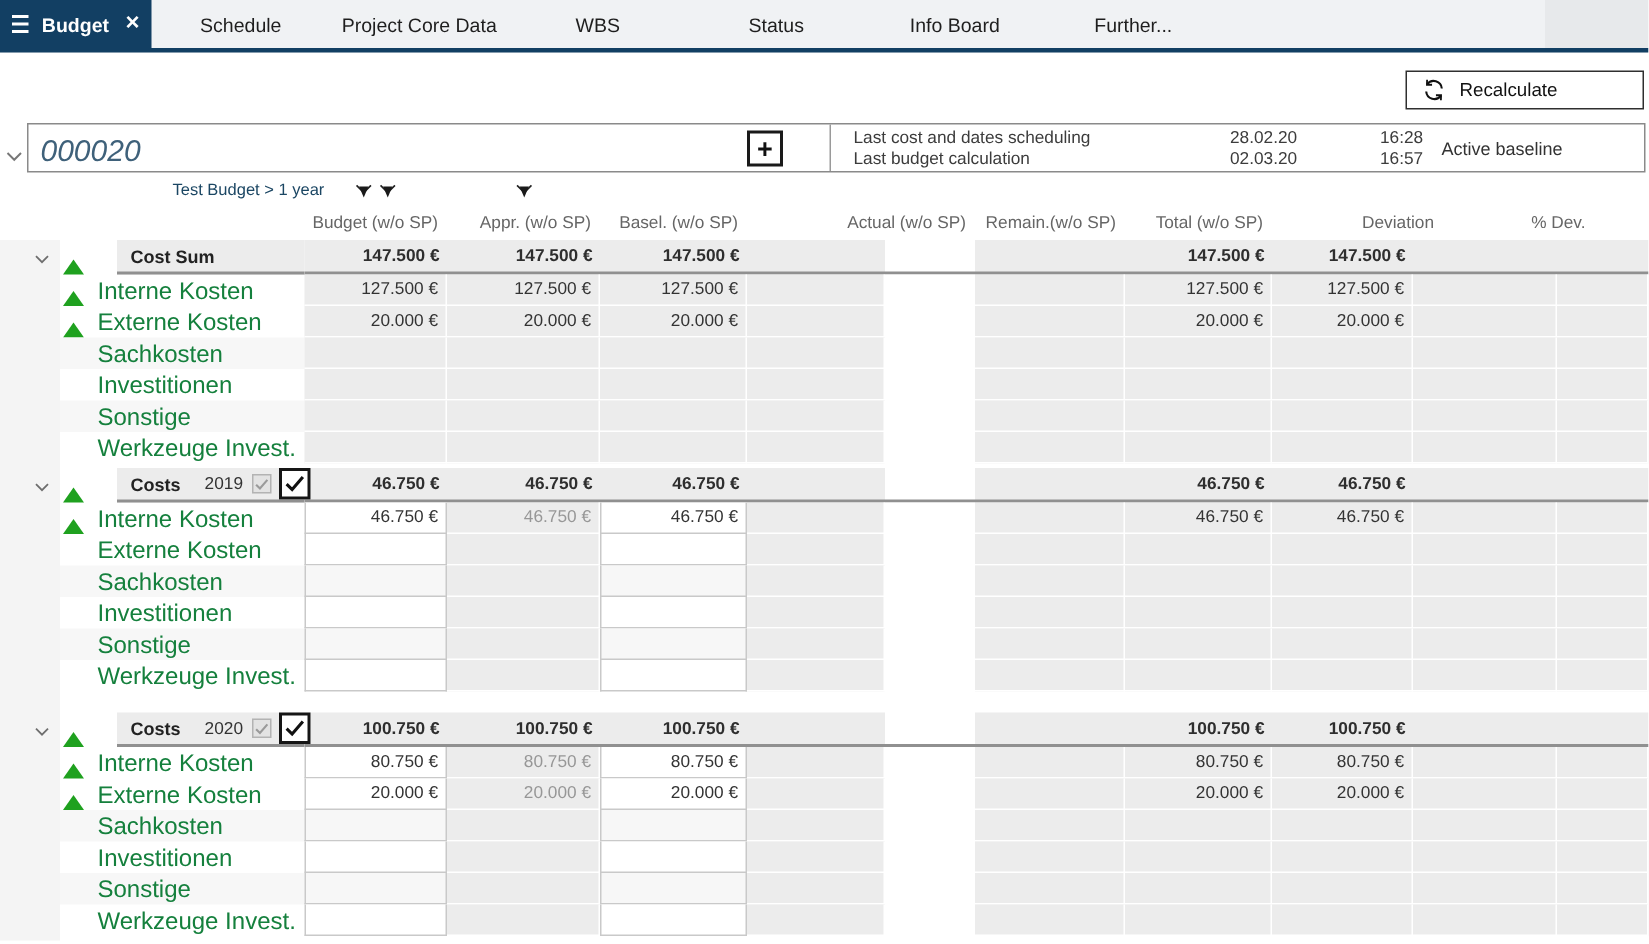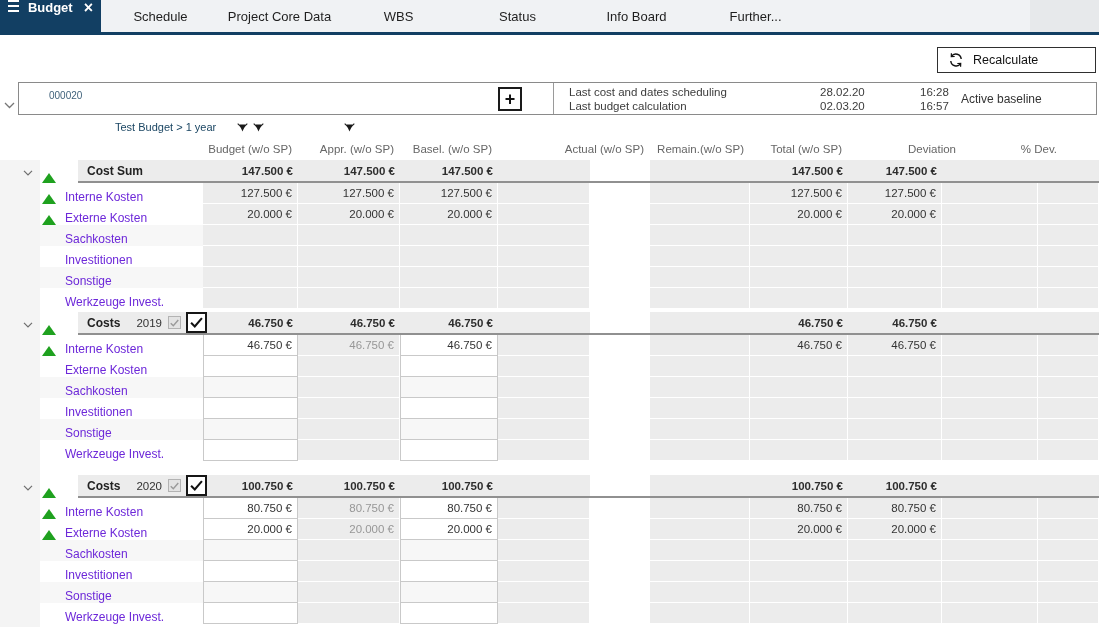--- a/index.html
+++ b/index.html
@@ -4,39 +4,39 @@
 <style>
   * { margin:0; padding:0; box-sizing:border-box; }
   html,body { width:1099px; height:629px; overflow:hidden; background:#fff;
     font-family:"Liberation Sans", sans-serif; }
   #app { position:relative; width:1099px; height:629px; background:#fff; }
 
   
   .tabbar { position:absolute; top:0; left:0; right:0; height:35px;
     background:#f0f2f4; border-bottom:3px solid #123f63; display:flex; align-items:stretch; }
   .tab-active { width:101px; background:#123f63; color:#fff; display:flex;
-    align-items:flex-start; padding:0 8px; gap:9px; font-size:13px; font-weight:bold; }
+    align-items:center; padding:0 8px; gap:9px; font-size:13px; font-weight:bold; }
   .burger { display:inline-flex; flex-direction:column; gap:3px; width:17px; }
   .burger i { display:block; height:2px; background:#fff; }
   .tab-close { font-size:16px; font-weight:bold; margin-left:2px; cursor:pointer; line-height:1; }
   .tab { width:119px; display:flex; align-items:center; justify-content:center;
     font-size:13px; color:#1e1e1e; cursor:pointer; }
   .tab-endcap { margin-left:auto; width:69px; background:#e7e9eb; }
 
   
   .btn-recalc { position:absolute; top:47px; right:3px; width:159px; height:26px;
     background:#fff; border:1px solid #2f2f2f; display:flex; align-items:center;
     gap:9px; padding:0 10px; font-size:12.5px; color:#111; cursor:pointer; }
 
   
   .project-row { position:absolute; top:82px; left:0; right:0; height:33px; }
   .proj-chev { position:absolute; left:4px; top:13px; cursor:pointer; }
   .proj-box { position:absolute; left:18px; right:2px; top:0; bottom:0;
     border:1px solid #8a8a8a; background:#fff; }
-  .proj-id { position:absolute; left:30px; top:7px; font-size:10px; color:#3f617a; }
+  .proj-id { position:absolute; left:8px; top:7px; font-size:20px; color:#3f617a;font-style:italic; }
   .proj-title { position:absolute; left:96px; top:7px; font-size:11px; color:#1b4663;margin-top:31px; }
   .btn-plus { position:absolute; left:479px; top:4px; width:24px; height:24px;
     border:2px solid #1a1a1a; background:#fff; display:flex; align-items:center;
     justify-content:center; font-size:18px; font-weight:bold; color:#111; cursor:pointer; line-height:1; }
   .proj-divider { position:absolute; left:534px; top:0; bottom:0; border-left:1px solid #9a9a9a; }
   .proj-info { position:absolute; left:550px; top:2px; }
   .info-line { display:grid; grid-template-columns:203px 52px 45px; font-size:11.5px;
     color:#3c3c3c; line-height:14px;gap:48px; }
   .il-date { text-align:left; }
   .proj-baseline { position:absolute; left:942px; top:9px; font-size:12px; color:#333;text-align:center; }
@@ -72,21 +72,21 @@
   .stripe .c-label, .stripe .edit { background:#f7f7f7; }
   .grow .cell { border-bottom:2px solid #909090; }
   .grow .c-gutter, .grow .c-label { border-bottom:none; }
   .grow .group { background:#ececec; font-weight:bold; color:#2e2e2e; }
   .grow .c-gap { background:#fff; border-bottom:2px solid #909090; }
   .glabel-bg { margin-left:22px; flex:1; height:100%; background:#ececec;
     border-bottom:2px solid #909090; display:flex; align-items:center; overflow:visible; position:relative; }
   .tri { width:0; height:0; border-left:7px solid transparent; border-right:7px solid transparent;
     border-bottom:10px solid #1fa11f; flex:none; }
   .tri.hidden { border-bottom-color:transparent; }
-  .rlabel { margin-left:9px; font-size:12px; color:#6d28d9; }
+  .rlabel { margin-left:9px; font-size:16px; color:#15803d; }
   .glabel { margin-left:9px; font-size:12px; font-weight:bold; color:#222; }
   .year { margin-left:auto; font-size:11.5px; color:#333; }
   .cb-small { width:13px; height:13px; margin-left:6px; background:#e3e3e3;
     border:1px solid #b3b3b3; color:#9a9a9a; display:inline-flex; align-items:center;
     justify-content:center; flex:none; }
   .cb-big { width:21px; height:21px; margin-left:5px; margin-right:-4px; background:#fff;
     border:2px solid #161616; color:#111; display:inline-flex; align-items:center;
     justify-content:center; flex:none; position:relative; z-index:2; cursor:pointer; }
   .cb-small svg { width:9px; height:8px; }
   .cb-big svg { width:13px; height:11px; }

